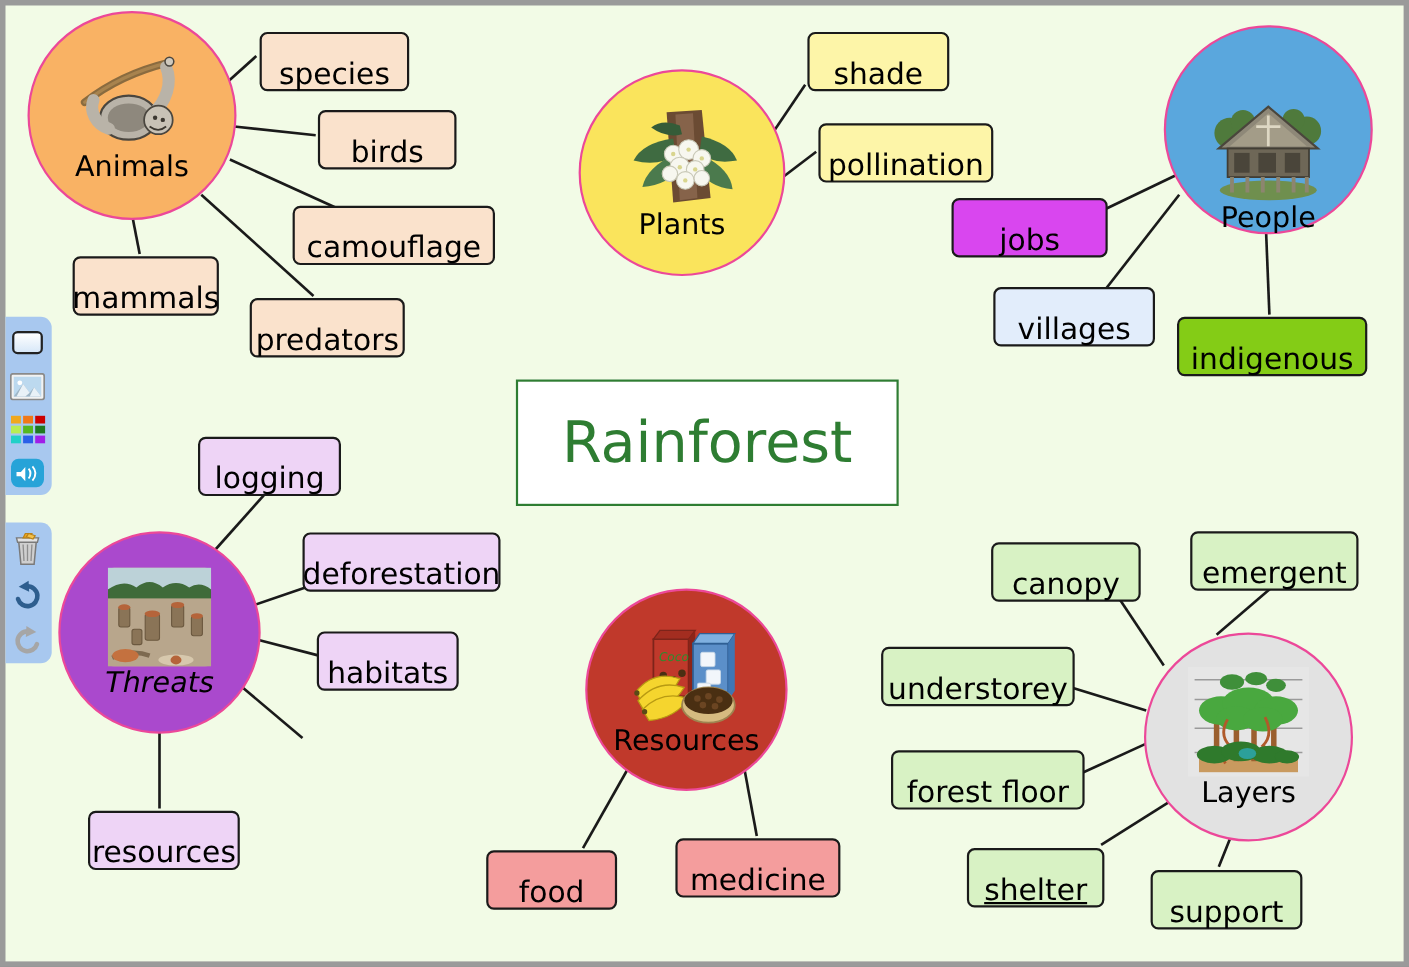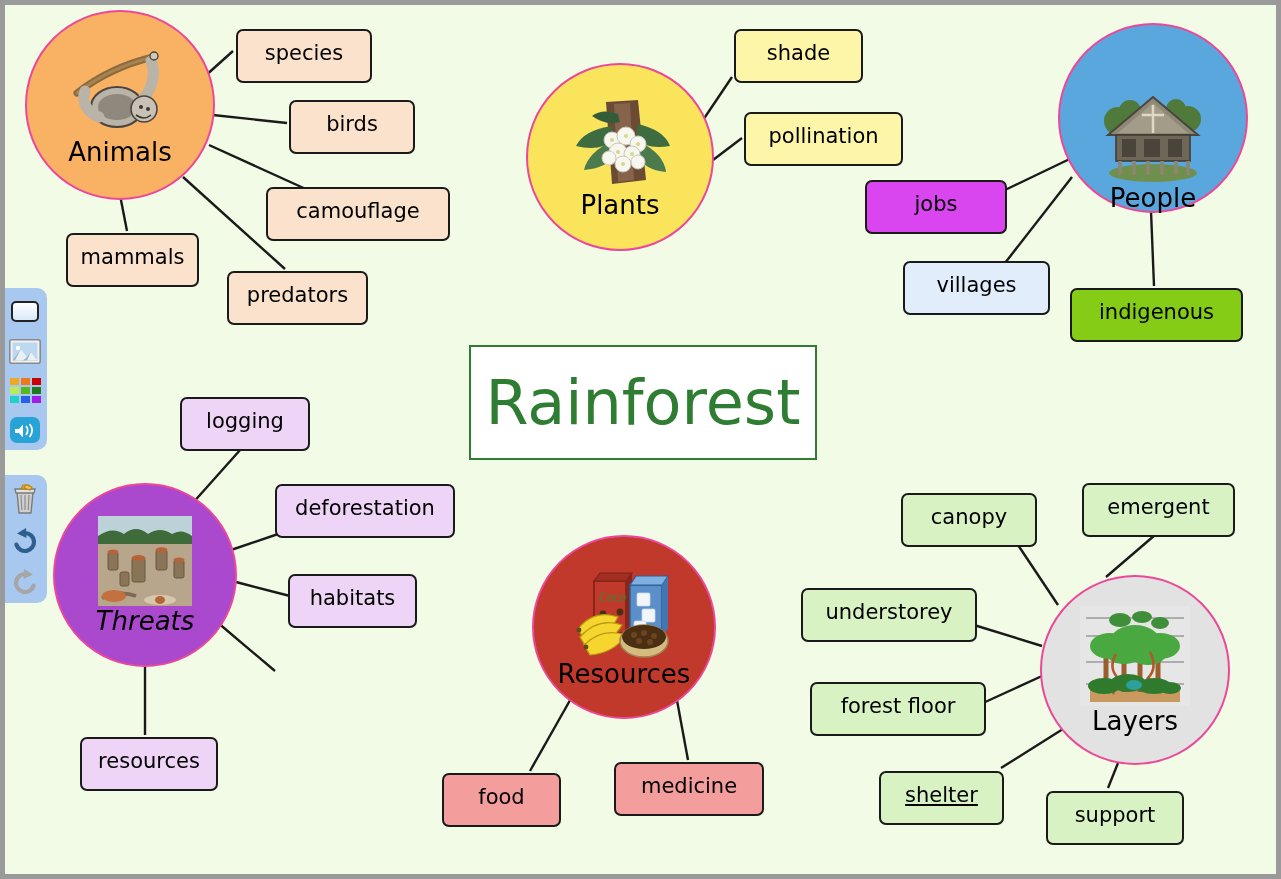--- a/index.html
+++ b/index.html
@@ -60,40 +60,40 @@
     display: block;
     image-rendering: pixelated;
   }
 
   .leaf {
     position: absolute;
     border: 2px solid #1a1a1a;
     border-radius: 7px;
     box-sizing: border-box;
     display: flex;
-    align-items: flex-start;
+    align-items: flex-end;
     justify-content: center;
-    font-size: 21px;
+    font-size: 27px;
     color: #000;
     white-space: nowrap;
-    padding: 12px 14px;
+    padding: 0 14px;
     line-height: 1;
   }
 
   #title-box {
     position: absolute;
     border: 2px solid #2e7d32;
     background: #ffffff;
     box-sizing: border-box;
     display: flex;
     align-items: center;
     justify-content: center;
   }
   #title-text {
-    font-size: 62px;
+    font-size: 52px;
     color: #2e7d32;
     line-height: 1;
     letter-spacing: 0px;
   }
 
   
   .toolbar {
     position: absolute;
     background: #a8c8ef;
     border-top-right-radius: 10px;

